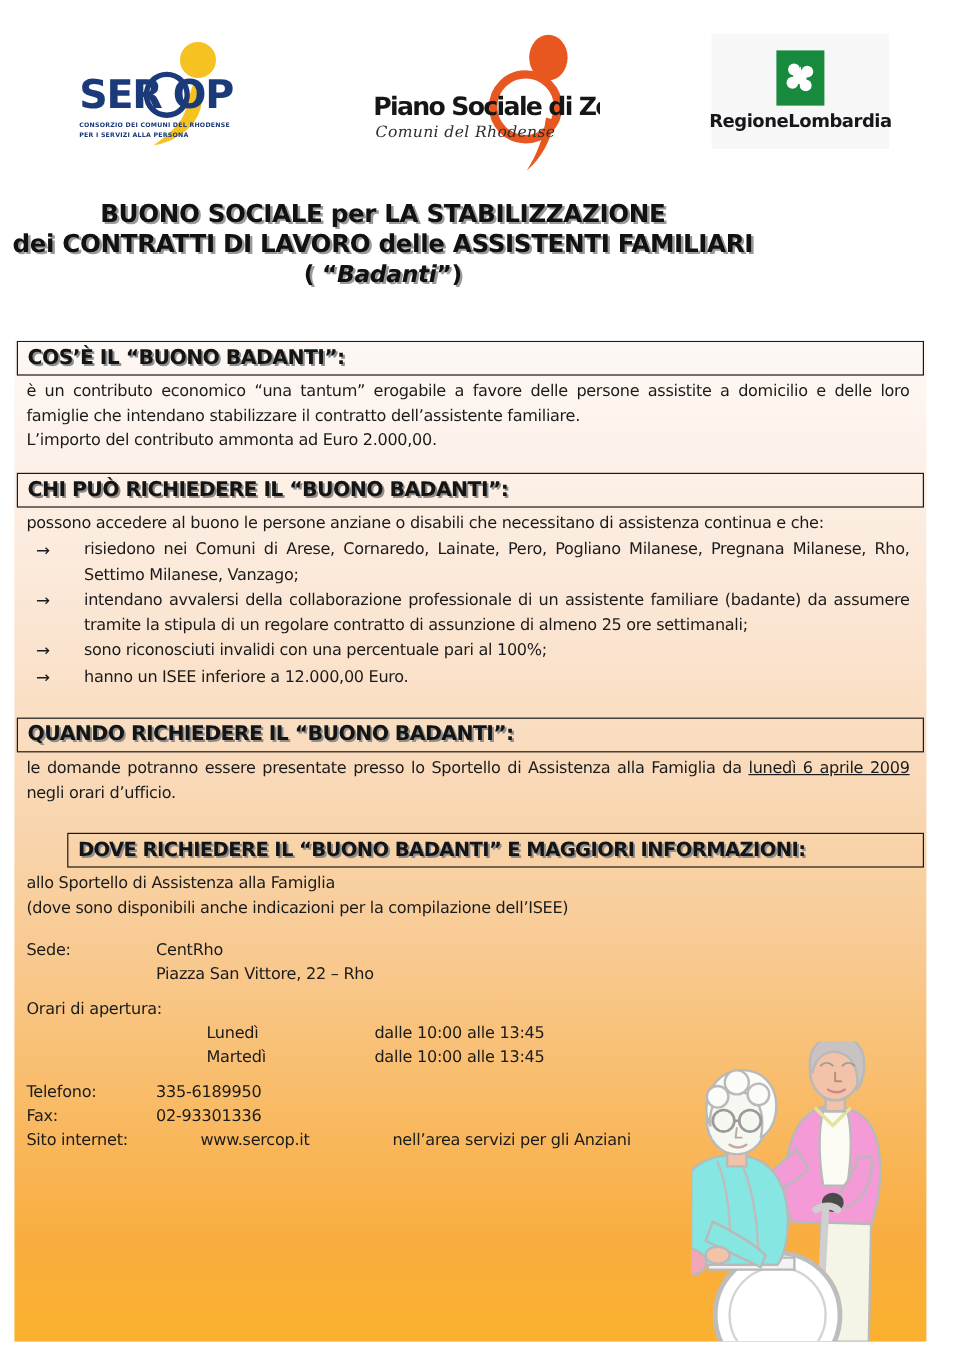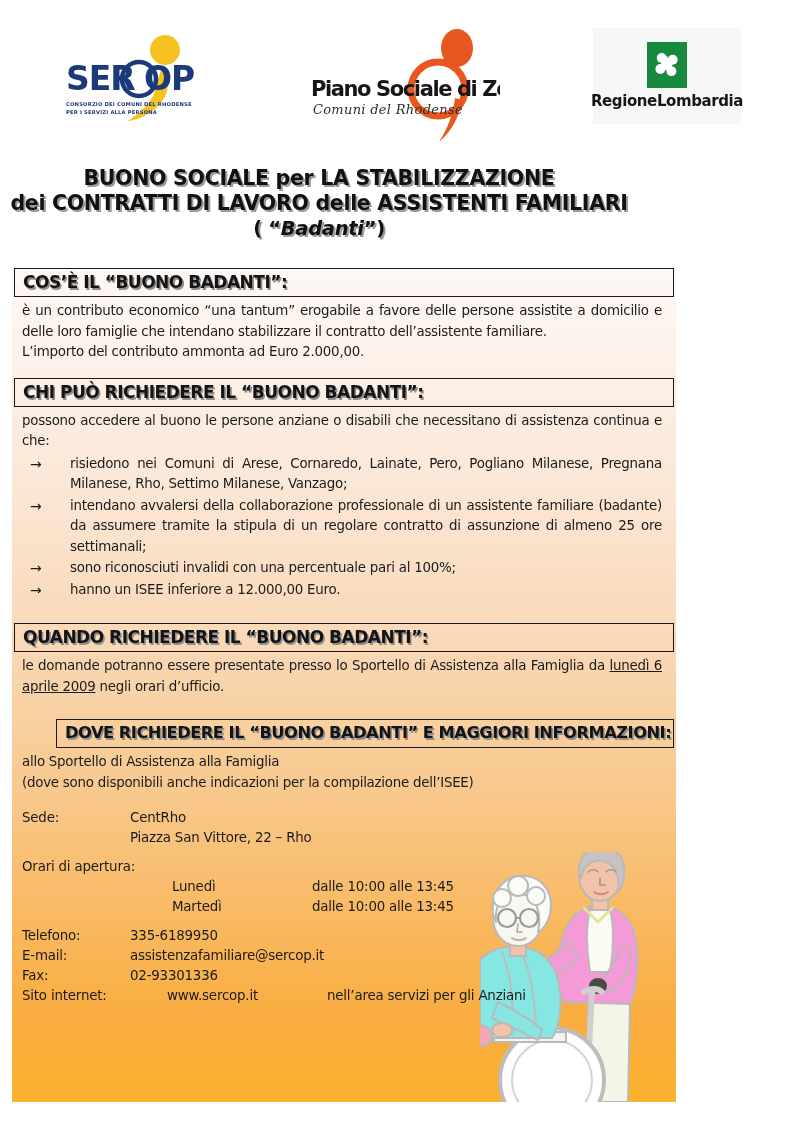--- a/index.html
+++ b/index.html
@@ -70,22 +70,22 @@
     color: #111111;
     letter-spacing: -0.3px;
     text-shadow: 2px 2px 0 #9a9a9a;
   }
   .doc-title .ln3 { font-size: 19.5px; }
   .doc-title .badanti { font-style: italic; }
 
   
   .panel {
     position: absolute;
-    left: 12px; top: 268px;
-    width: 664px;
+    left: 12px; top: 284px;
+    width: 760px;
     height: 834px;
     background: linear-gradient(to bottom,
         #fdf8f5 0%,
         #fdf3ec 9%,
         #fbe7d6 26%,
         #f9d9b8 44%,
         #f8c98f 62%,
         #f9b961 78%,
         #f9ad3f 90%,
         #fbb12e 100%);
@@ -400,24 +400,20 @@
         <div class="time">dalle 10:00 alle 13:45</div>
       </div>
 
       <div class="spacer-sm"></div>
 
       <div class="kv">
         <div class="k">Telefono:</div>
         <div class="v">335-6189950</div>
       </div>
       <div class="kv">
-        <div class="k">E-mail:</div>
-        <div class="v">assistenzafamiliare@sercop.it</div>
-      </div>
-      <div class="kv">
         <div class="k">Fax:</div>
         <div class="v">02-93301336</div>
       </div>
       <div class="site-row">
         <div class="k">Sito internet:</div>
         <div class="v1">www.sercop.it</div>
         <div class="v2">nell’area servizi per gli Anziani</div>
       </div>
     </div>
 

